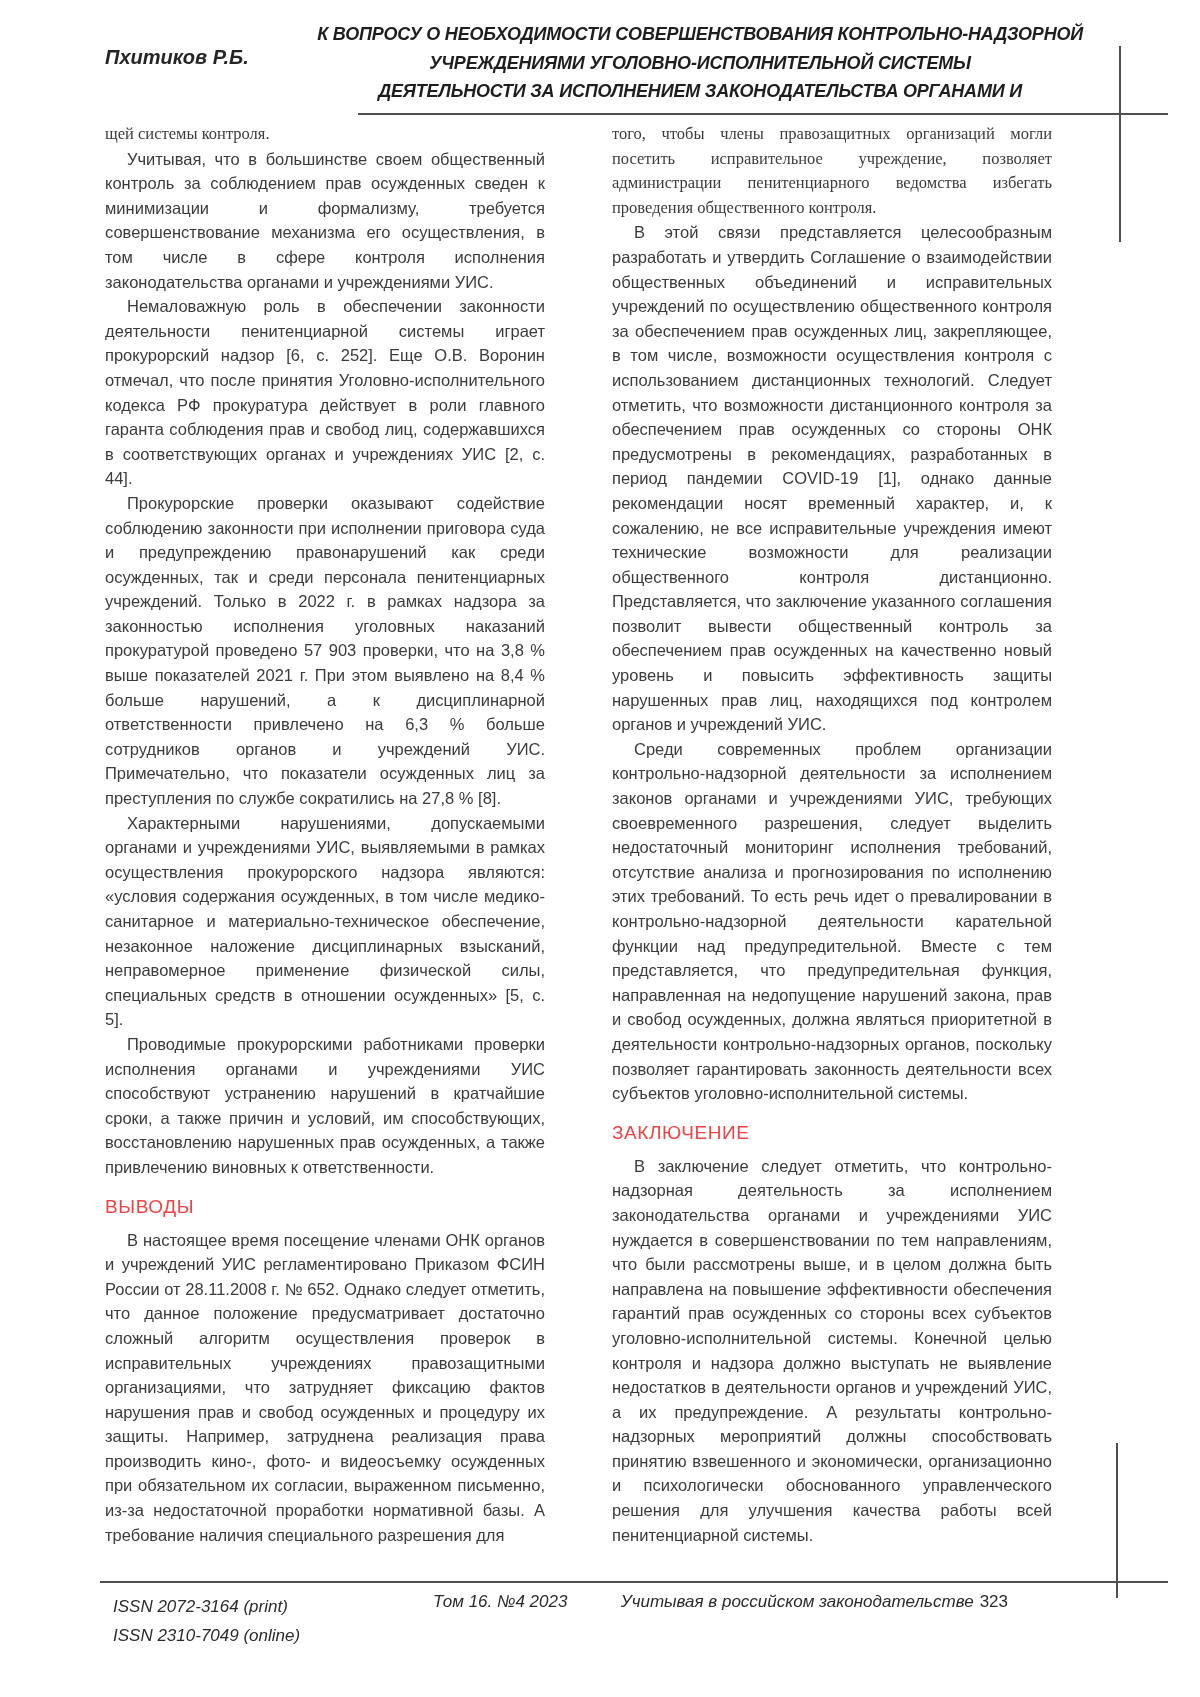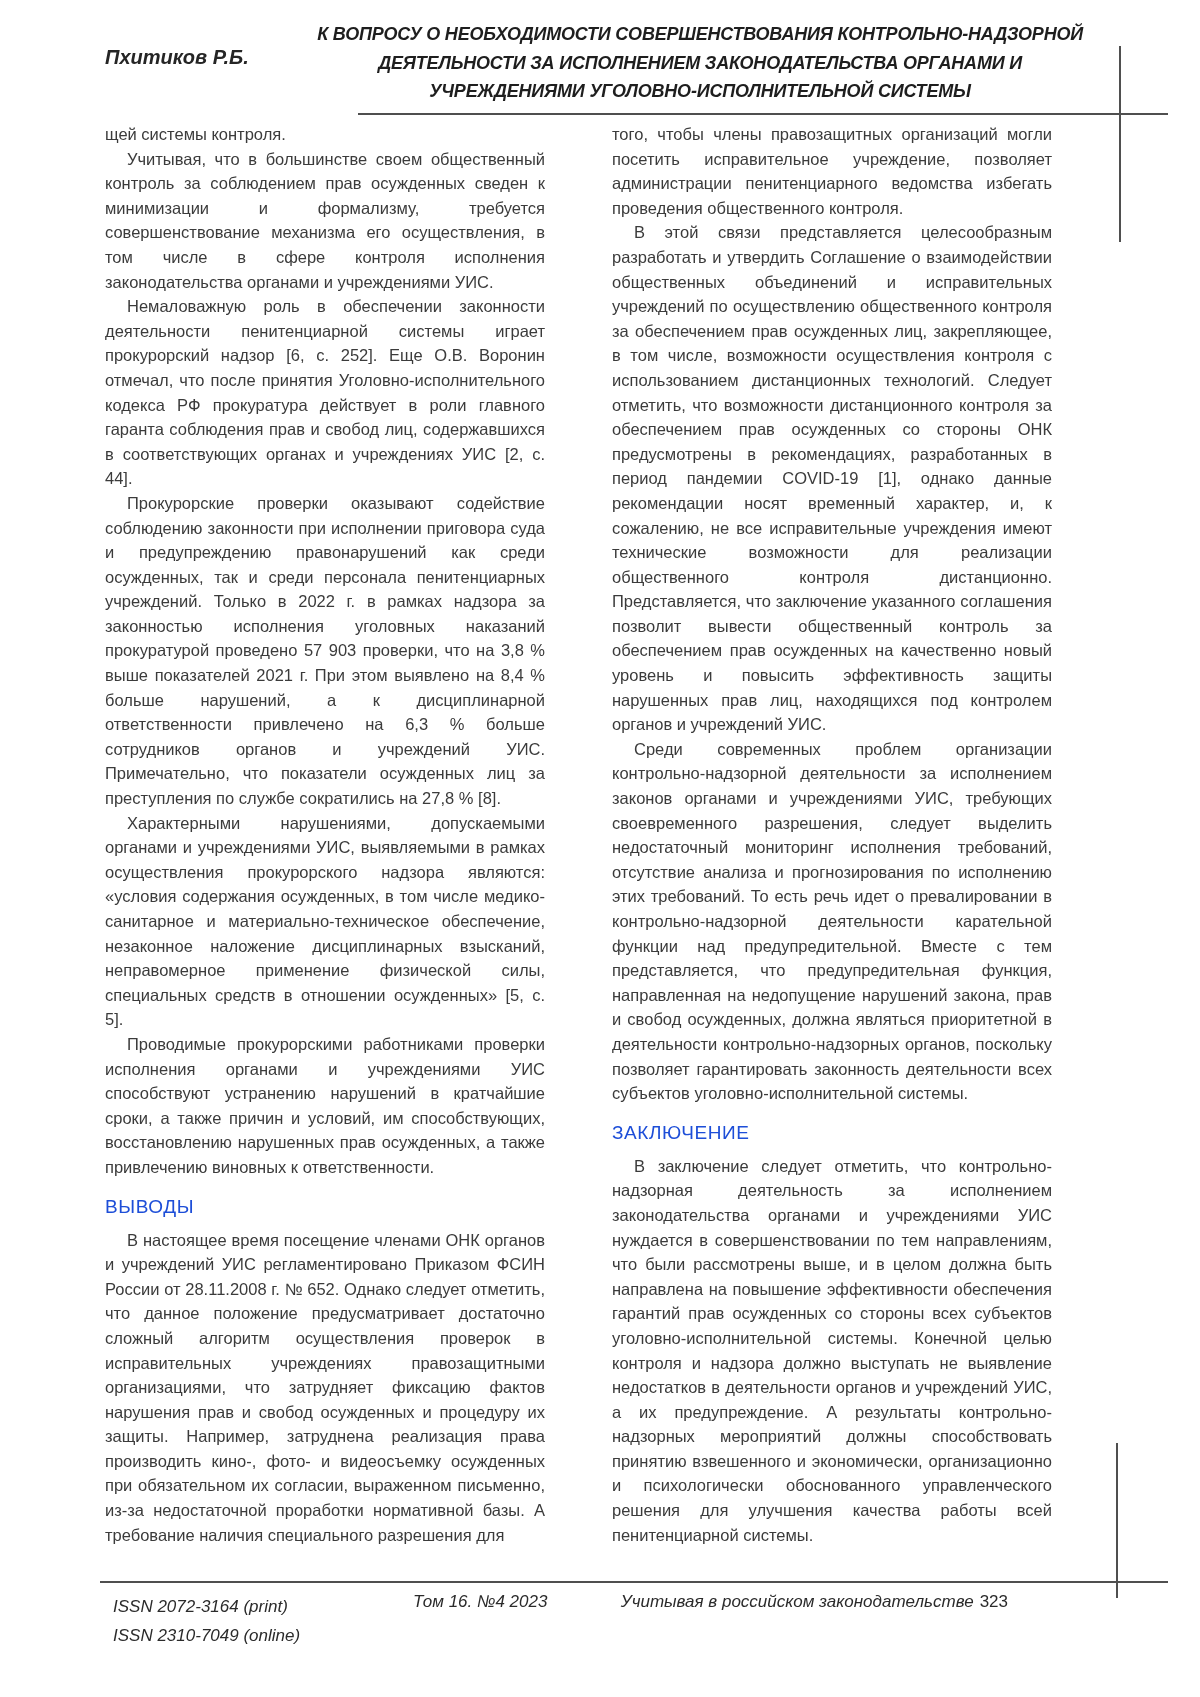--- a/index.html
+++ b/index.html
@@ -44,47 +44,47 @@
   
   .col{
     position:absolute;top:122px;width:440px;
     font-size:16.5px;line-height:24.6px;
     text-align:justify;
     hyphens:auto;-webkit-hyphens:auto;
   }
   .col-left{left:105px;}
   .col-right{left:568px;margin-left:44px;}
   .col p{margin:0;text-indent:22px;}
-  .col p.cont{text-indent:0;}
+  .col p.cont{text-indent:0;font-family:Liberation Serif, serif;}
   .col h2{
-    font-size:19px;font-weight:400;color:#1d4ed8;
+    font-size:19px;font-weight:400;color:#ef4444;
     margin:15px 0 9px 0;letter-spacing:0.6px;
     text-align:left;line-height:24px;
   }
   
   .footer{
     position:absolute;left:105px;top:1592px;width:903px;
     font-size:17px;font-style:italic;color:#2b2b2b;
   }
   .footer .issn-block{position:absolute;left:8px;top:0;line-height:29px;}
-  .footer .volume{position:absolute;left:308px;top:0;white-space:nowrap;}
+  .footer .volume{position:absolute;left:328px;top:0;white-space:nowrap;}
   .footer .journal-block{position:absolute;right:0;top:0;white-space:nowrap;}
   .footer .page-number{font-style:normal;margin-left:6px;}
 </style>
 </head>
 <body>
 
 <div class="page">
 
   <div class="author">Пхитиков Р.Б.</div>
 
   <div class="title">
     <div>К ВОПРОСУ О НЕОБХОДИМОСТИ СОВЕРШЕНСТВОВАНИЯ КОНТРОЛЬНО-НАДЗОРНОЙ</div>
+    <div>УЧРЕЖДЕНИЯМИ УГОЛОВНО-ИСПОЛНИТЕЛЬНОЙ СИСТЕМЫ</div>
     <div>ДЕЯТЕЛЬНОСТИ ЗА ИСПОЛНЕНИЕМ ЗАКОНОДАТЕЛЬСТВА ОРГАНАМИ И</div>
-    <div>УЧРЕЖДЕНИЯМИ УГОЛОВНО-ИСПОЛНИТЕЛЬНОЙ СИСТЕМЫ</div>
   </div>
 
   <div class="hrule-top"></div>
   <div class="vline-top"></div>
 
   <div class="col col-left">
     <p class="cont">щей системы контроля.</p>
     <p>Учитывая, что в большинстве своем общественный контроль за соблюдением прав осужденных сведен к минимизации и формализму, требуется совершенствование механизма его осуществления, в том числе в сфере контроля исполнения законодательства органами и учреждениями УИС.</p>
     <p>Немаловажную роль в обеспечении законности деятельности пенитенциарной системы играет прокурорский надзор [6, с. 252]. Еще О.В. Воронин отмечал, что после принятия Уголовно-исполнительного кодекса РФ прокуратура действует в роли главного гаранта соблюдения прав и свобод лиц, содержавшихся в соответствующих органах и учреждениях УИС [2, с. 44].</p>
     <p>Прокурорские проверки оказывают содействие соблюдению законности при исполнении приговора суда и предупреждению правонарушений как среди осужденных, так и среди персонала пенитенциарных учреждений. Только в 2022 г. в рамках надзора за законностью исполнения уголовных наказаний прокуратурой проведено 57 903 проверки, что на 3,8 % выше показателей 2021 г. При этом выявлено на 8,4 % больше нарушений, а к дисциплинарной ответственности привлечено на 6,3 % больше сотрудников органов и учреждений УИС. Примечательно, что показатели осужденных лиц за преступления по службе сократились на 27,8 % [8].</p>

